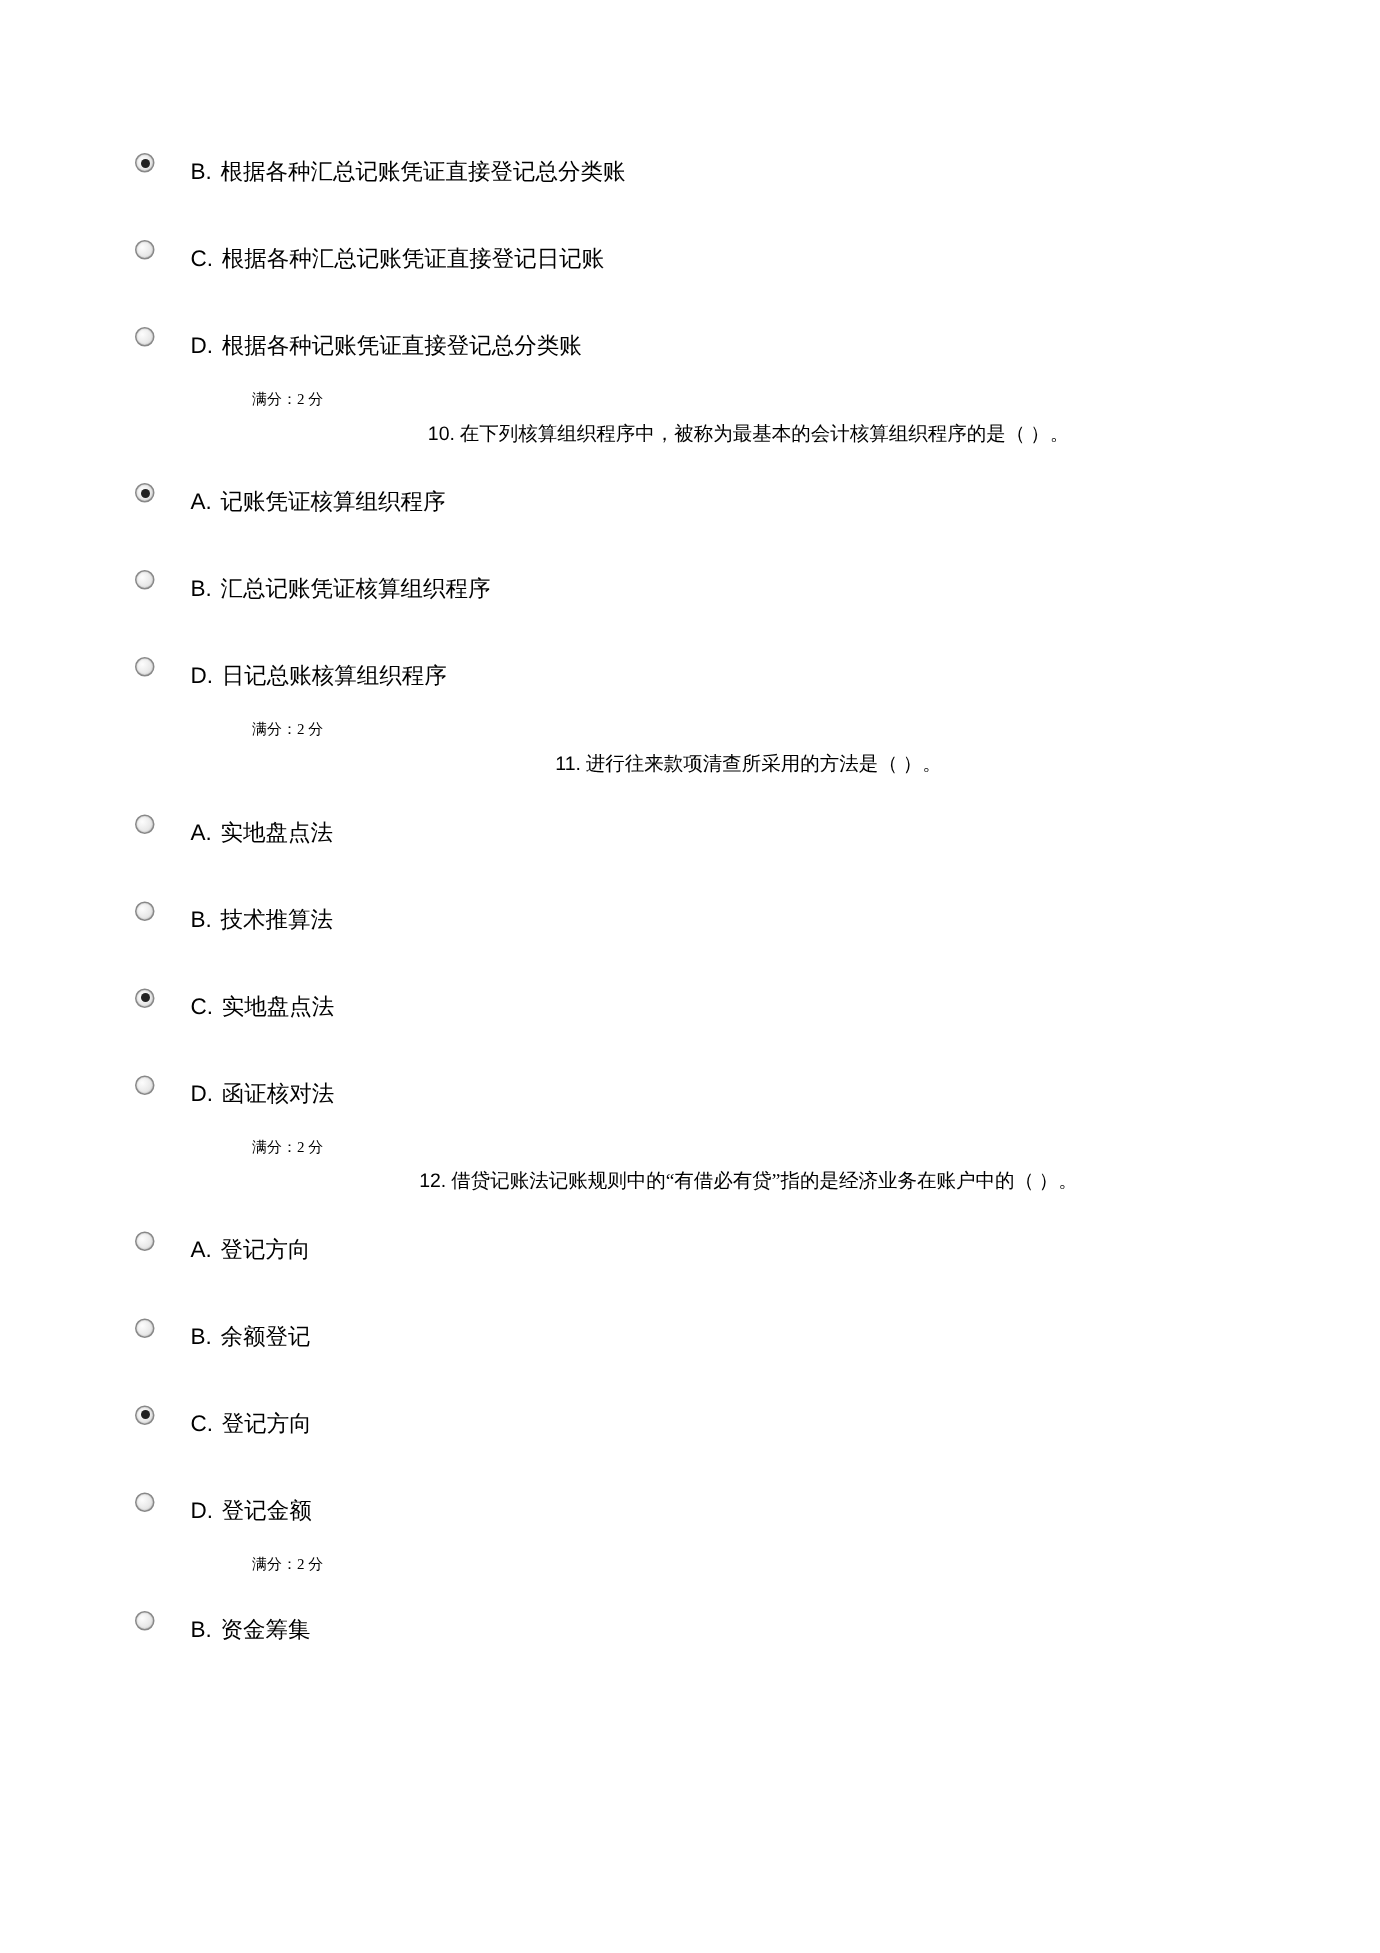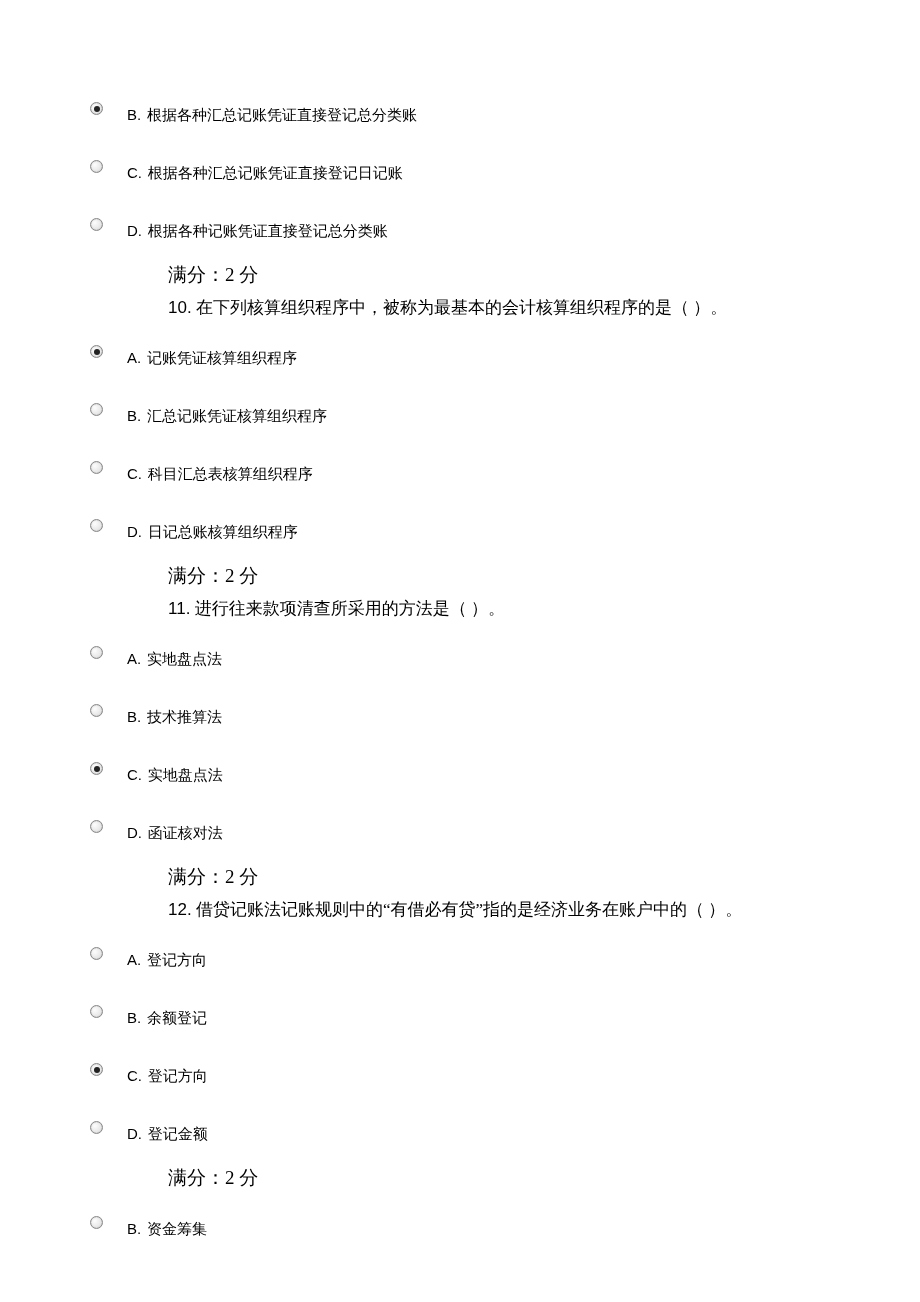--- a/index.html
+++ b/index.html
@@ -50,25 +50,26 @@
       font-family: Arial, sans-serif;
       margin-right: 2px;
     }
     .meta-block {
       margin-left: 78px;
       margin-top: -16px;
       margin-bottom: 20px;
       line-height: 1.75;
     }
     .score-line {
-      font-size: 19px;
+      font-size: 10px;
     }
     .q-line {
-      font-size: 17px;
+      font-size: 13px;
       margin-top: 2px;
+      text-align: center;
     }
     .q-num {
       font-family: Arial, sans-serif;
     }
   </style>
 </head>
 <body>
 
 <div id="container">
     <div class="option-row">
@@ -87,24 +88,20 @@
       <div class="score-line">满分：2  分</div>
       <div class="q-line"><span class="q-num">10.</span><span>  在下列核算组织程序中，被称为最基本的会计核算组织程序的是（  ）。</span></div>
     </div>
     <div class="option-row">
       <span class="radio selected"></span>
       <span class="option-text"><span class="option-letter">A.</span><span> 记账凭证核算组织程序</span></span>
     </div>
     <div class="option-row">
       <span class="radio"></span>
       <span class="option-text"><span class="option-letter">B.</span><span> 汇总记账凭证核算组织程序</span></span>
-    </div>
-    <div class="option-row">
-      <span class="radio"></span>
-      <span class="option-text"><span class="option-letter">C.</span><span> 科目汇总表核算组织程序</span></span>
     </div>
     <div class="option-row">
       <span class="radio"></span>
       <span class="option-text"><span class="option-letter">D.</span><span> 日记总账核算组织程序</span></span>
     </div>
     <div class="meta-block">
       <div class="score-line">满分：2  分</div>
       <div class="q-line"><span class="q-num">11.</span><span>  进行往来款项清查所采用的方法是（  ）。</span></div>
     </div>
     <div class="option-row">

